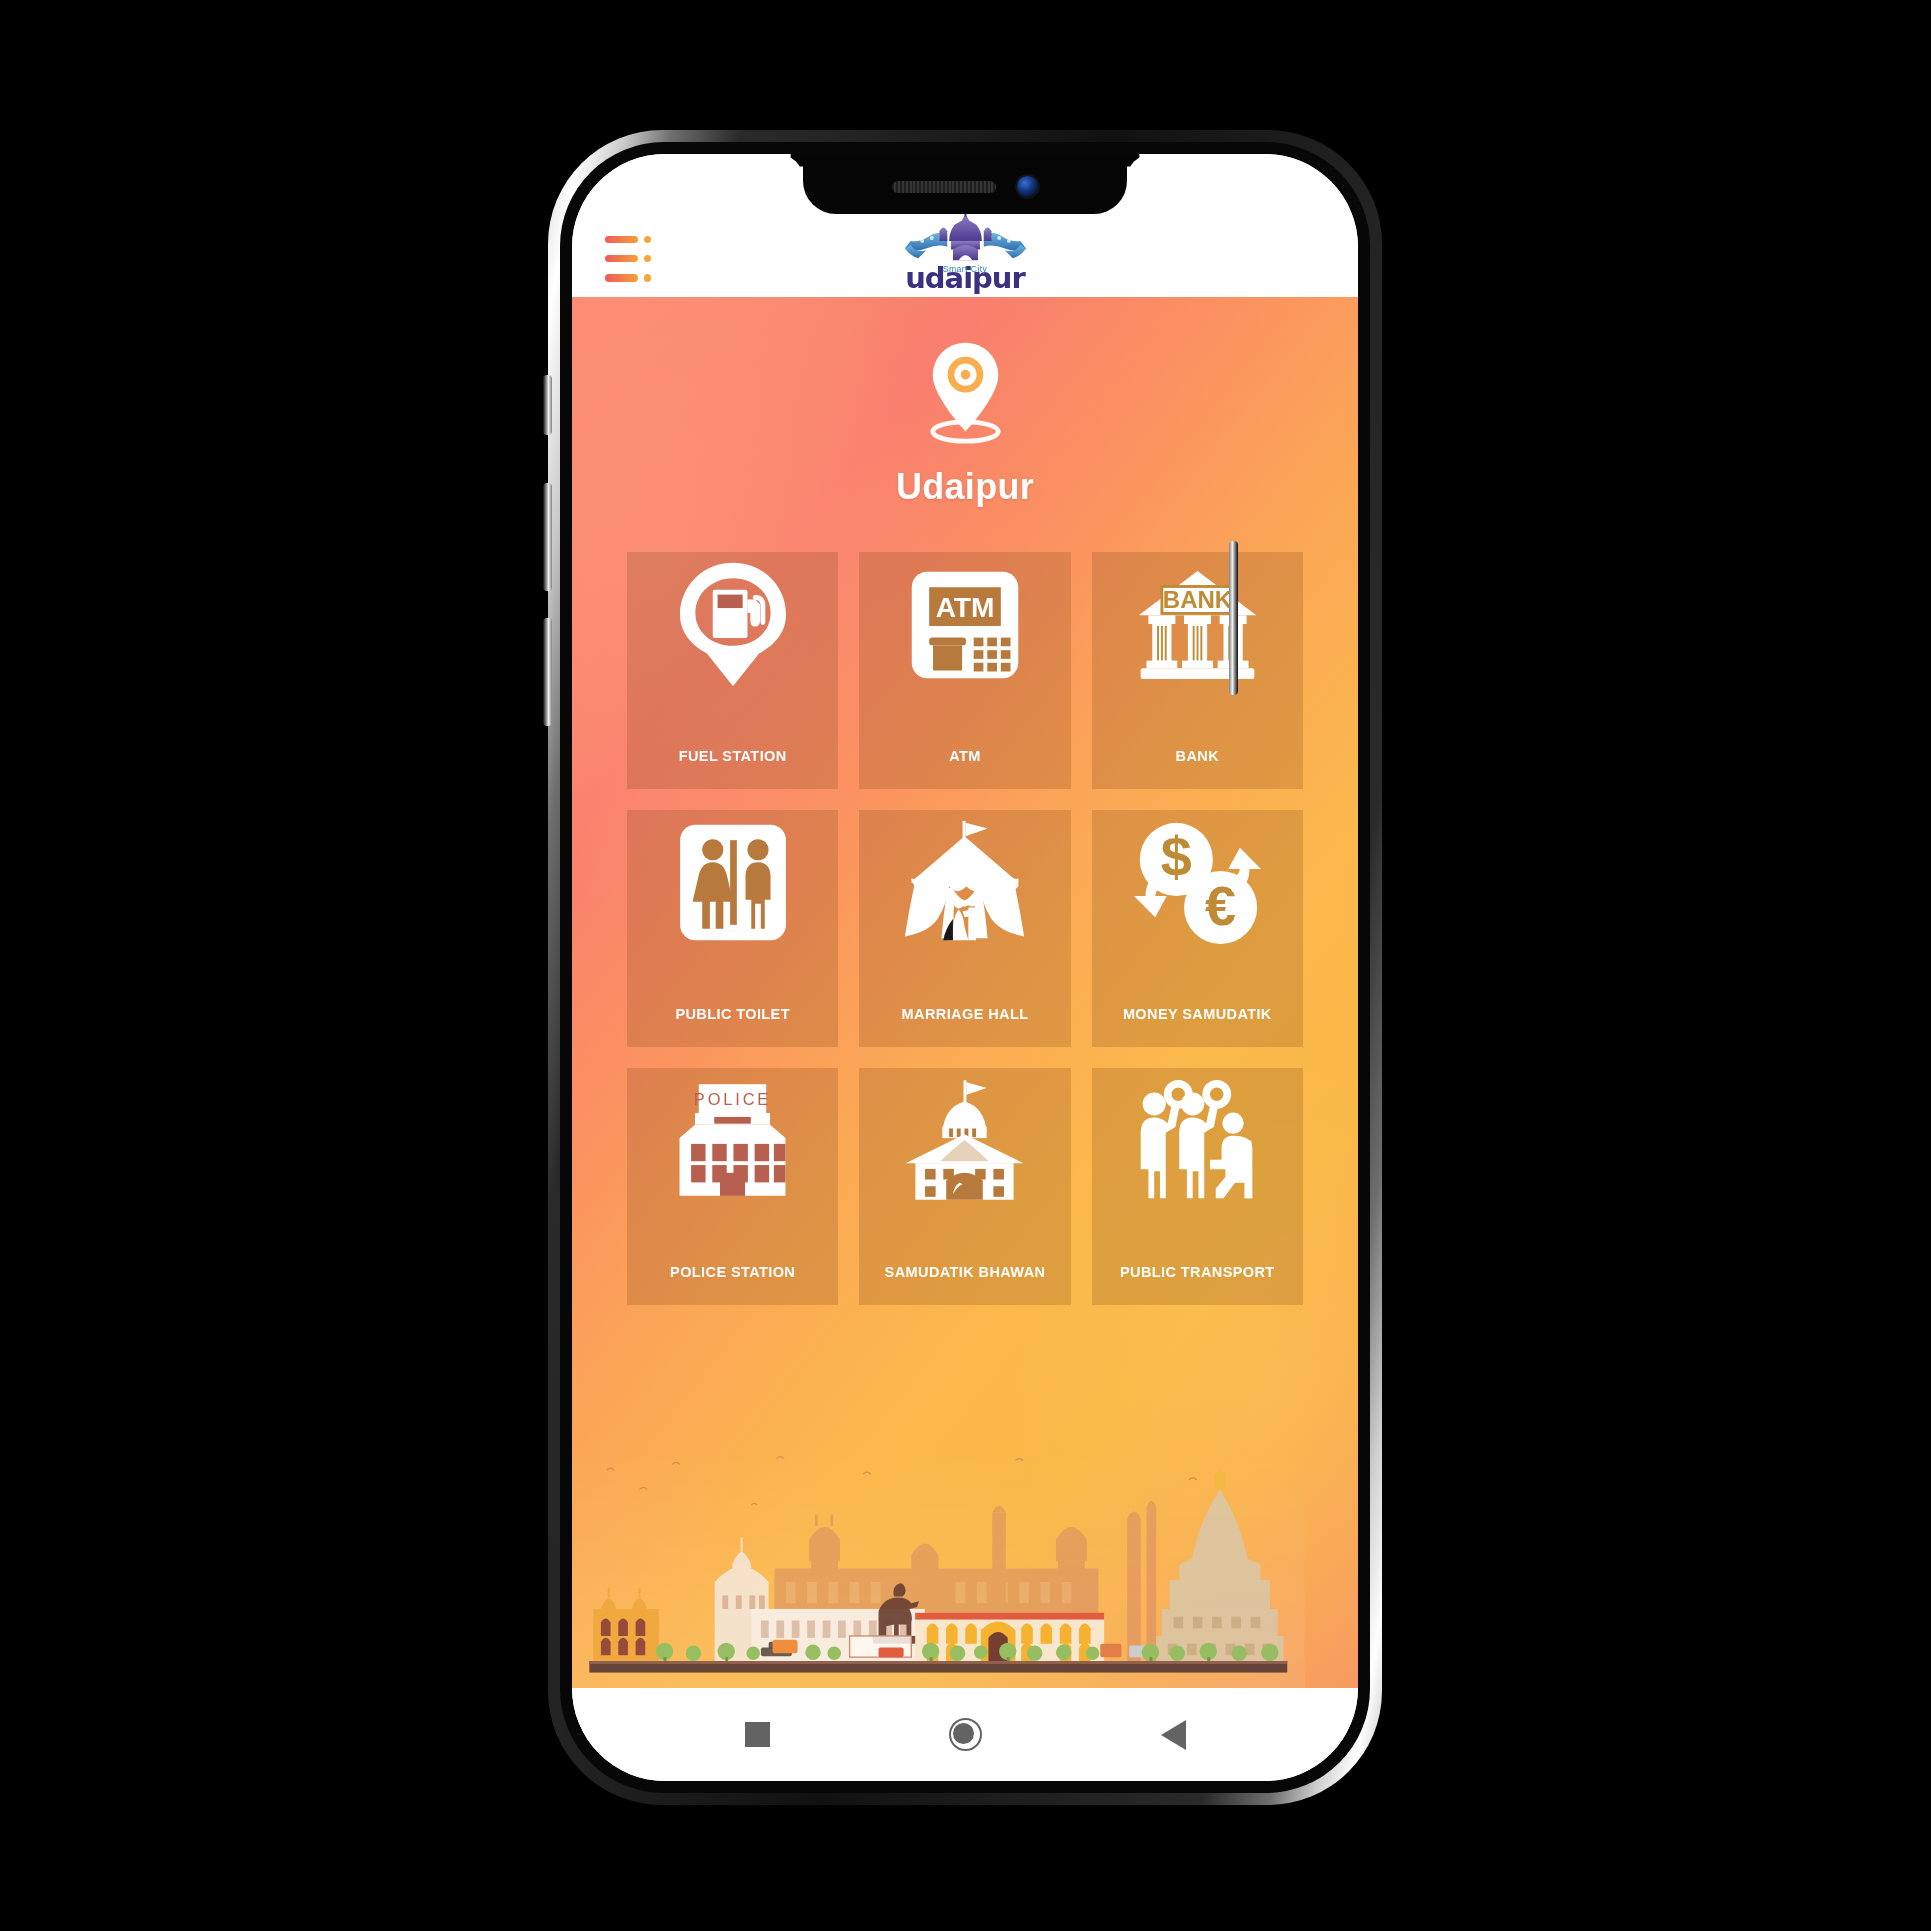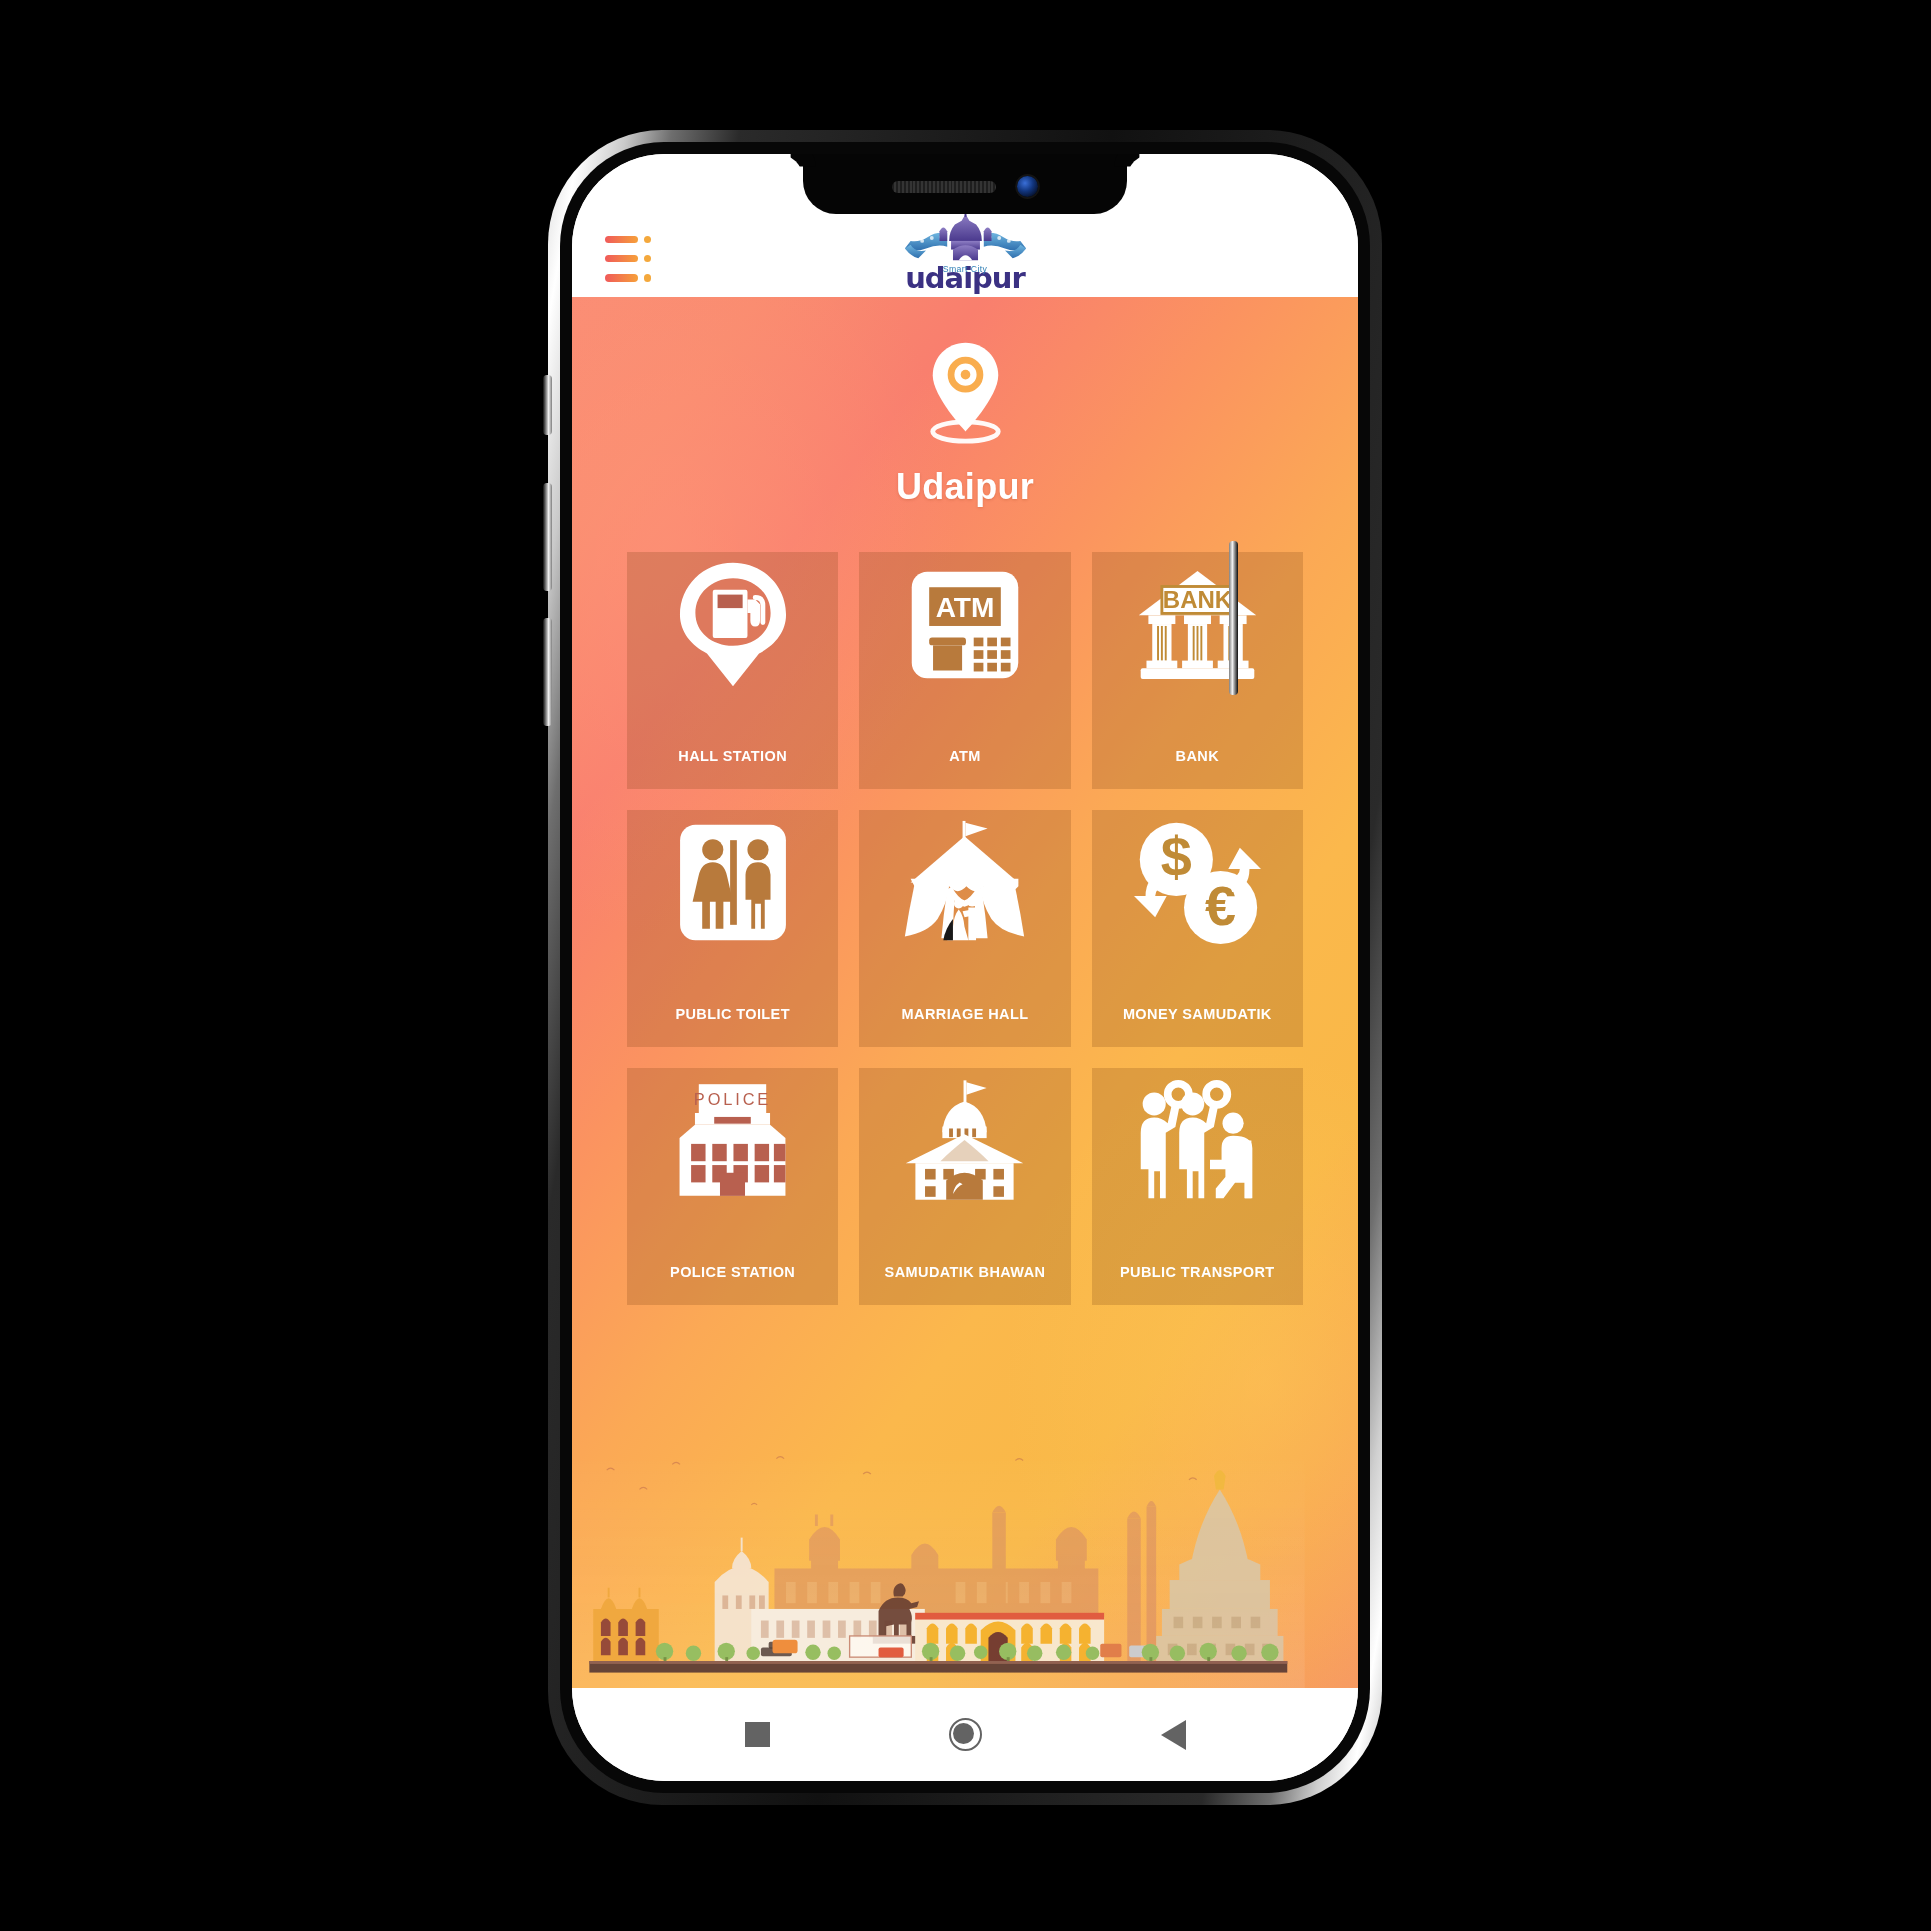--- a/index.html
+++ b/index.html
@@ -390,21 +390,21 @@
             <div class="tile-icon">
               <svg width="122" height="135" viewBox="0 0 126 140">
                 <path d="M63 6 C32 6 8 30 8 60 C8 78 20 92 36 100 L63 134 L90 100 C106 92 118 78 118 60 C118 30 94 6 63 6 Z
                          M63 22 C85 22 102 38 102 58 C102 78 85 92 63 92 C41 92 24 78 24 58 C24 38 41 22 63 22 Z" fill="#ffffff"></path>
                 <rect x="42" y="34" width="36" height="50" rx="2" fill="#ffffff"></rect>
                 <rect x="47" y="39" width="26" height="14" fill="#b8604f"></rect>
                 <path d="M78 44 L86 44 L91 49 L91 66 Q91 72 86 72 Q81 72 81 66 L81 58 L78 58 Z" fill="#ffffff"></path>
                 <path d="M86 42 Q94 42 94 50 L94 68" fill="none" stroke="#ffffff" stroke-width="5" stroke-linecap="round"></path>
               </svg>
             </div>
-            <div class="tile-label">HALL STATION</div>
+            <div class="tile-label">FUEL STATION</div>
           </div>
 
           <div class="tile">
             <div class="tile-icon">
               <svg width="122" height="122" viewBox="0 0 126 126">
                 <rect x="8" y="8" width="110" height="110" rx="16" fill="#ffffff"></rect>
                 <rect x="26" y="24" width="74" height="40" fill="#b87a3c"></rect>
                 <text x="63" y="55" text-anchor="middle" font-family="Liberation Sans, sans-serif" font-size="29" font-weight="700" fill="#ffffff">ATM</text>
                 <rect x="26" y="76" width="38" height="8" rx="3" fill="#b87a3c"></rect>
                 <rect x="30" y="84" width="30" height="26" fill="#b87a3c"></rect>

